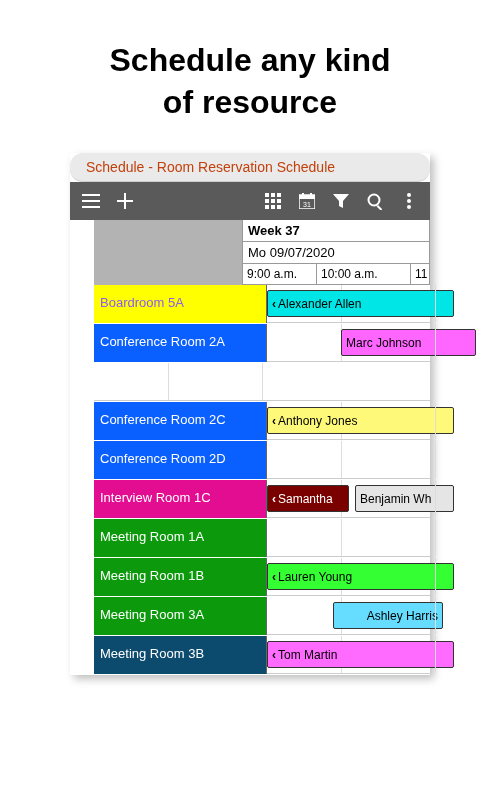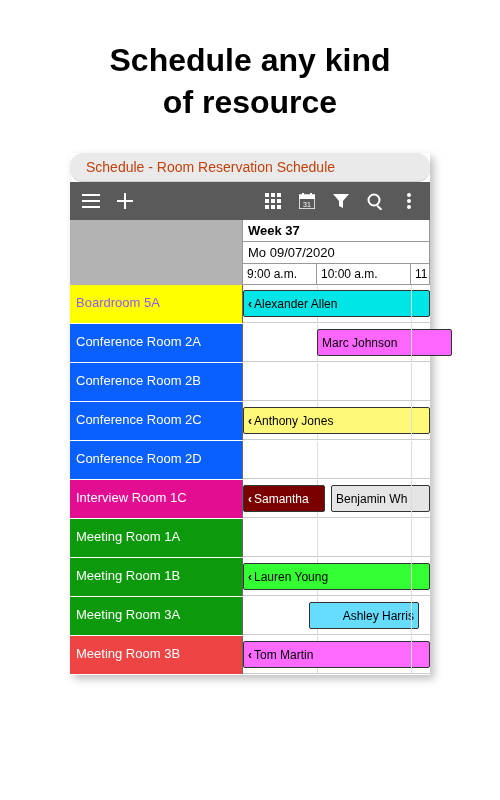--- a/index.html
+++ b/index.html
@@ -9,21 +9,21 @@
   
   .app-frame { margin: 0 auto; width: 360px; box-shadow: 4px 4px 8px rgba(0,0,0,0.25); background: #fff; }
   
   .titlebar { background: #eaeaea; color: #c2410c; font-size: 14px; padding: 6px 16px; border-bottom: 1px solid #ccc; border-radius: 13px; }
   
   .toolbar { background: #5a5a5a; display: flex; align-items: center; height: 38px; padding: 0 4px; }
   .toolbar .tb-btn { width: 34px; height: 38px; display: flex; align-items: center; justify-content: center; color: #fff; cursor: pointer; }
   .toolbar .spacer { flex: 1; }
   .toolbar svg { fill: #fff; }
   
-  .schedule-area { display: flex; flex-direction: column; position: relative; }
+  .schedule-area { display: flex; flex-direction: column; position: relative; margin-left: 24px; }
   
   .header-rows { display: flex; }
   .left-gutter { width: 173px; background: #b3b3b3; border-right: 1px solid #999; }
   .header-right { flex: 1; display: flex; flex-direction: column; }
   .header-cell { border-bottom: 1px solid #999; font-size: 13px; padding: 3px 5px; background: #fff; border-right: 1px solid #999; }
   .header-cell.week { font-weight: bold; }
   .time-row { display: flex; border-bottom: 1px solid #999; }
   .time-cell { font-size: 12px; padding: 3px 4px; border-right: 1px solid #999; background: #fff; white-space: nowrap; overflow: hidden; }
   
   .rows-container { }
@@ -133,21 +133,20 @@
         </div>
         <div class="res-row">
           <div class="res-label" style="background: rgb(10, 95, 255); color: rgb(255, 255, 255);">Conference Room 2A</div>
           <div class="res-track">
             <div class="event" style="left: 74px; width: 135px; background: rgb(255, 102, 255); color: rgb(0, 0, 0);">
               <span>Marc Johnson</span>
             </div>
           </div>
         </div>
         <div class="res-row">
-          <div class="res-label" style="background: rgb(10, 95, 255); color: rgb(255, 255, 255);">Conference Room 2B</div>
           <div class="res-track"></div>
         </div>
         <div class="res-row">
           <div class="res-label" style="background: rgb(10, 95, 255); color: rgb(255, 255, 255);">Conference Room 2C</div>
           <div class="res-track">
             <div class="event" style="left: 0px; width: 187px; background: rgb(255, 249, 122); color: rgb(0, 0, 0);">
               <span class="chev">‹</span>
               <span>Anthony Jones</span>
             </div>
           </div>
@@ -183,21 +182,21 @@
         </div>
         <div class="res-row">
           <div class="res-label" style="background: rgb(12, 154, 12); color: rgb(255, 255, 255);">Meeting Room 3A</div>
           <div class="res-track">
             <div class="event" style="left: 66px; width: 110px; background: rgb(102, 221, 255); color: rgb(0, 0, 0); justify-content: flex-end;">
               <span>Ashley Harris</span>
             </div>
           </div>
         </div>
         <div class="res-row">
-          <div class="res-label" style="background: #ef4444; color: rgb(255, 255, 255);">Meeting Room 3B</div>
+          <div class="res-label" style="background: #0c4a6e; color: rgb(255, 255, 255);">Meeting Room 3B</div>
           <div class="res-track">
             <div class="event" style="left: 0px; width: 187px; background: rgb(255, 106, 255); color: rgb(0, 0, 0);">
               <span class="chev">‹</span>
               <span>Tom Martin</span>
             </div>
           </div>
         </div>
       </div>
   </div>
 

